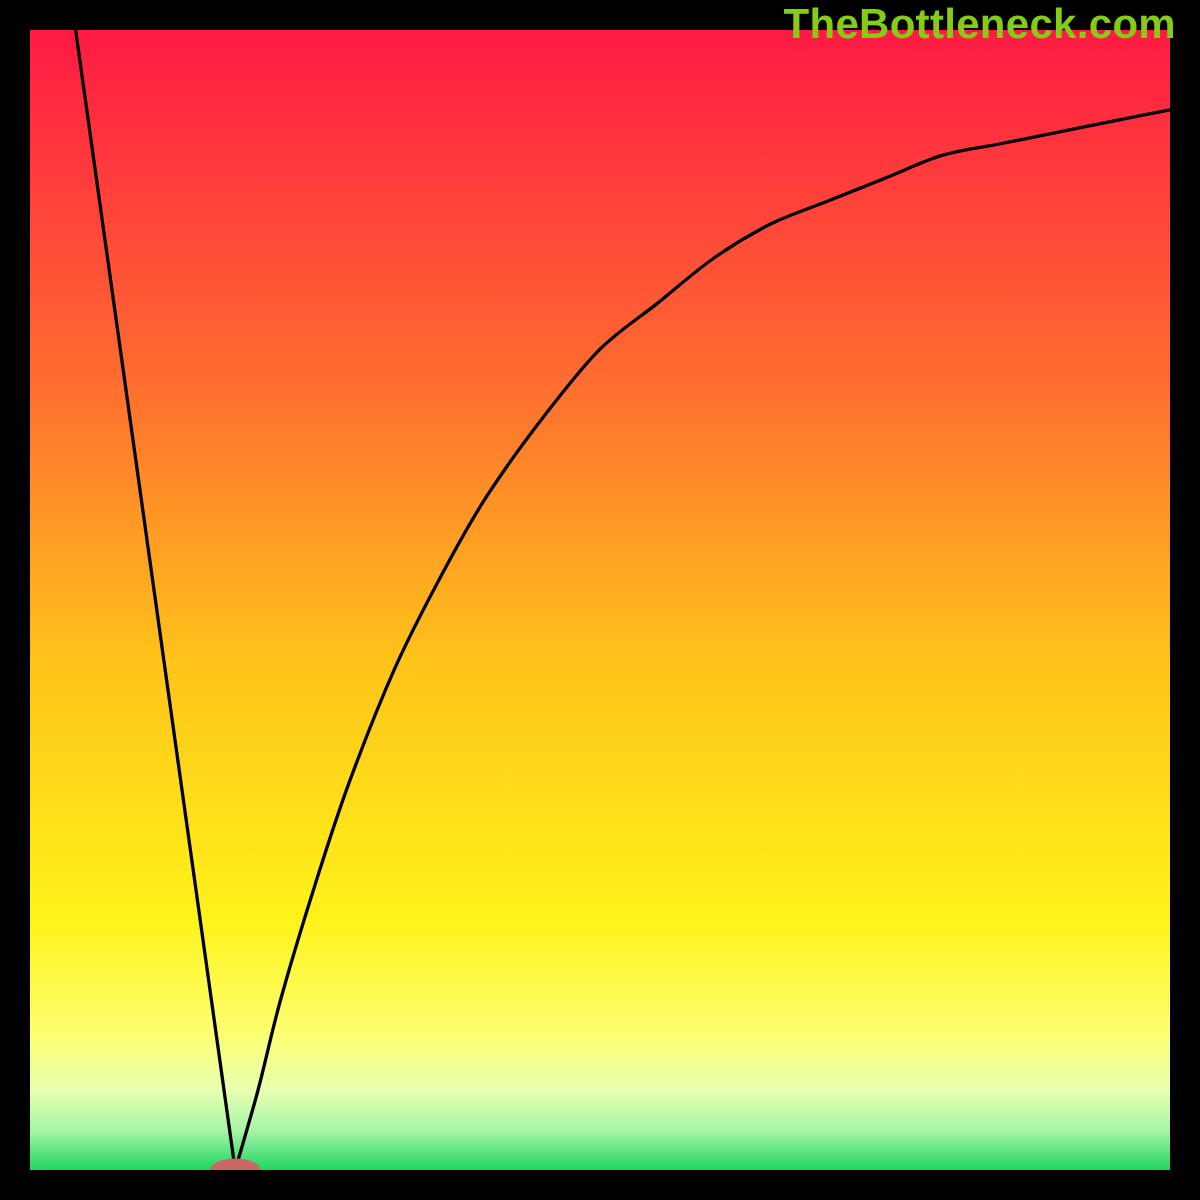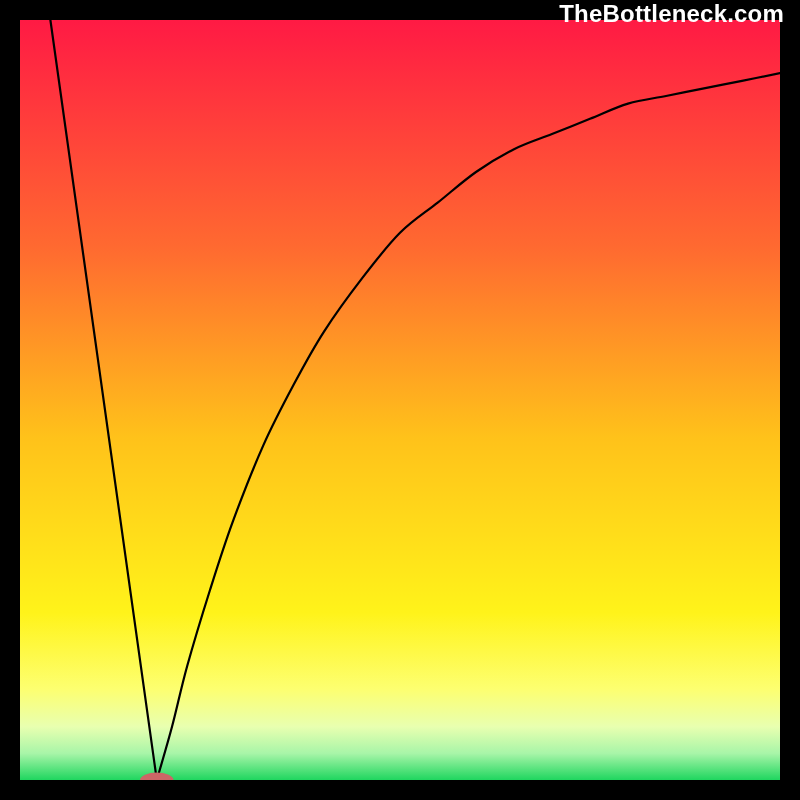--- a/index.html
+++ b/index.html
@@ -21,23 +21,23 @@
     left: 20px;
     top: 20px;
     width: 760px;
     height: 760px;
   }
   .watermark {
     position: absolute;
     top: 0;
     right: 16px;
     font-family: Arial, Helvetica, sans-serif;
-    font-size: 24px;
+    font-size: 28px;
     font-weight: 600;
-    color: #ffffff;
+    color: #84cc16;
     letter-spacing: 0.2px;
     z-index: 10;
   }
   svg {
     display: block;
   }
 </style>
 </head>
 <body>
 

